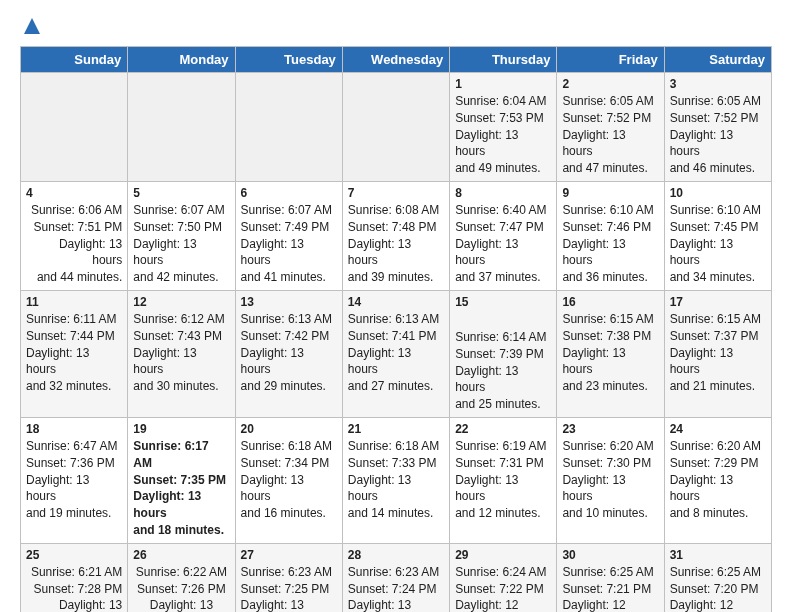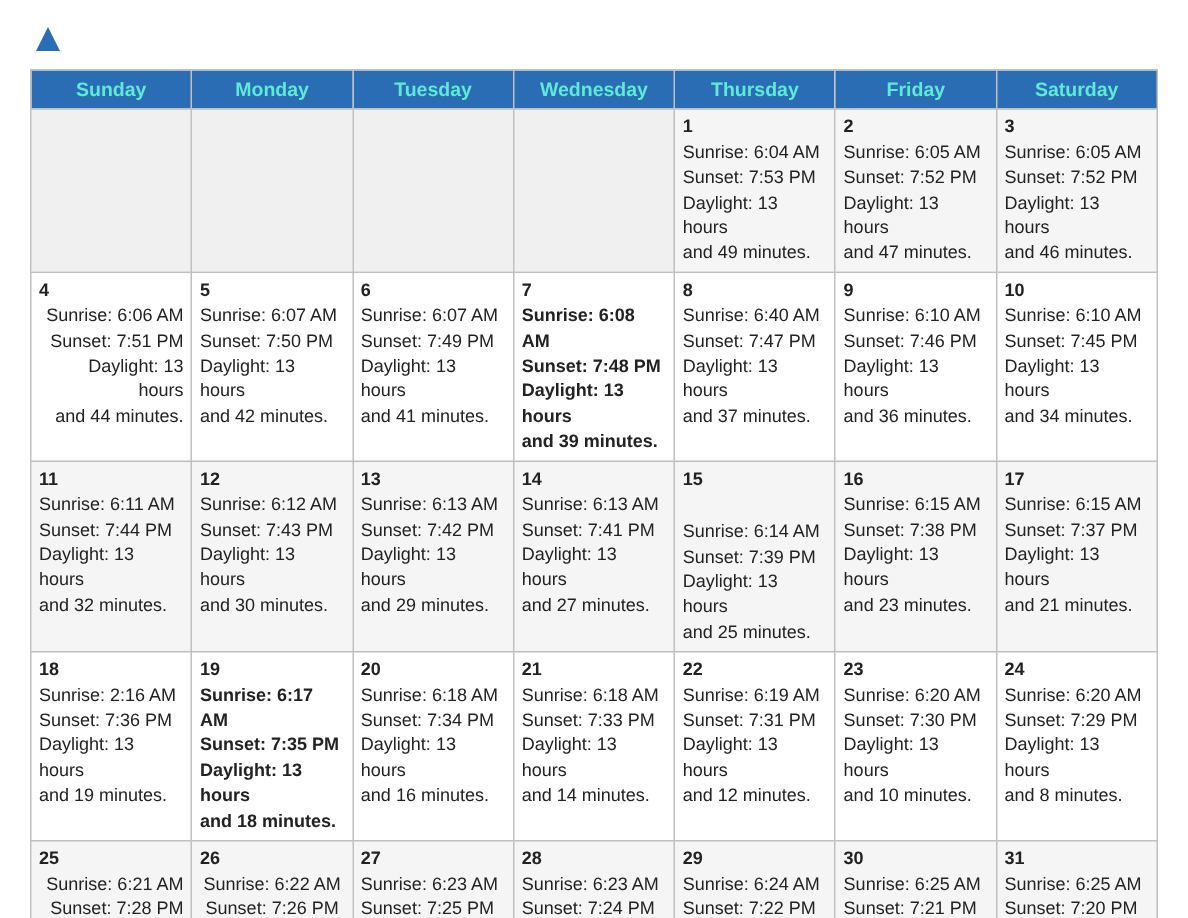--- a/index.html
+++ b/index.html
@@ -58,22 +58,22 @@
       color: #444;
       margin-top: 2px;
     }
     .calendar {
       width: 100%;
       border-collapse: collapse;
       table-layout: fixed;
     }
     .calendar th {
       background-color: #2a6db5;
-      color: #5eead4;
-      text-align: center;
+      color: #ffffff;
+      text-align: right;
       padding: 5px 6px;
       font-size: 13px;
       font-weight: bold;
       border: 1px solid #c0c0c0;
     }
     .calendar td {
       border: 1px solid #c0c0c0;
       vertical-align: top;
       padding: 4px 5px;
       font-size: 10.5px;
@@ -181,21 +181,21 @@
           </td>
           <td>
             <span class="day-number">6</span>
             <div class="day-info" style="white-space: pre-line;">Sunrise: 6:07 AM
 Sunset: 7:49 PM
 Daylight: 13 hours
 and 41 minutes.</div>
           </td>
           <td>
             <span class="day-number">7</span>
-            <div class="day-info" style="white-space: pre-line; font-weight: bold;">Sunrise: 6:08 AM
+            <div class="day-info" style="white-space: pre-line;">Sunrise: 6:08 AM
 Sunset: 7:48 PM
 Daylight: 13 hours
 and 39 minutes.</div>
           </td>
           <td>
             <span class="day-number">8</span>
             <div class="day-info" style="white-space: pre-line;">Sunrise: 6:40 AM
 Sunset: 7:47 PM
 Daylight: 13 hours
 and 37 minutes.</div>
@@ -262,21 +262,21 @@
             <span class="day-number">17</span>
             <div class="day-info" style="white-space: pre-line;">Sunrise: 6:15 AM
 Sunset: 7:37 PM
 Daylight: 13 hours
 and 21 minutes.</div>
           </td>
         </tr>
         <tr>
           <td>
             <span class="day-number">18</span>
-            <div class="day-info" style="white-space: pre-line;">Sunrise: 2:16 AM
+            <div class="day-info" style="white-space: pre-line;">Sunrise: 6:47 AM
 Sunset: 7:36 PM
 Daylight: 13 hours
 and 19 minutes.</div>
           </td>
           <td>
             <span class="day-number">19</span>
             <div class="day-info" style="white-space: pre-line; font-weight: bold;">Sunrise: 6:17 AM
 Sunset: 7:35 PM
 Daylight: 13 hours
 and 18 minutes.</div>

